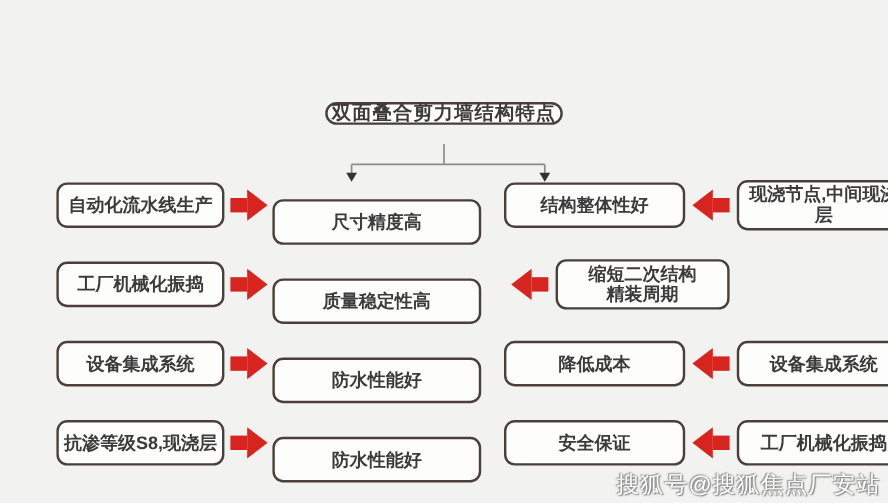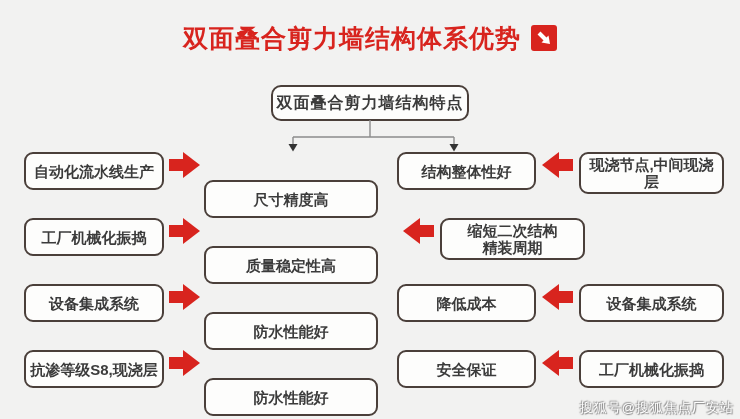--- a/index.html
+++ b/index.html
@@ -21,92 +21,83 @@
     color:var(--accent,#d8241e);
   }
   .title-icon{
     width:26px;height:26px;border-radius:3px;
     background:var(--accent,#d8241e);
     display:flex;align-items:center;justify-content:center;
     flex:none;
   }
   
   .root-box{
-    position:absolute;left:271px;top:85px;width:198px;height:36px;
+    position:absolute;left:271px;top:85px;width:198px;height:19px;
     box-sizing:border-box;
     background:#fdfdfc;
     border:2px solid var(--line,#4a3f3a);
     border-radius:10px;
     display:flex;align-items:center;justify-content:center;
     font-size:16px;font-weight:600;color:#3b3b3b;letter-spacing:1px;
   }
   
   .connector{position:absolute;left:0;top:0;pointer-events:none;}
   
   .rows{position:absolute;left:0;top:152px;width:740px;display:flex;flex-direction:column;}
   .flow-row{
-    display:flex;align-items:flex-start;height:38px;margin-bottom:28px;
-    padding-left:24px;box-sizing:border-box;
+    display:flex;align-items:center;height:38px;margin-bottom:28px;
+    padding-left:47px;box-sizing:border-box;
   }
   .node{
     box-sizing:border-box;
     min-height:38px;
     background:#fdfdfc;
     border:2px solid var(--line,#4a3f3a);
     border-radius:9px;
     display:flex;align-items:center;justify-content:center;
     font-size:15px;font-weight:600;color:#3b3b3b;
     text-align:center;line-height:17px;
     white-space:pre-line;
     padding:2px 4px;
     flex:none;
   }
   .col-src-left{width:140px;}
   .col-benefit-left{width:174px;margin-top:28px;}
-  .col-benefit-right{width:139px;}
+  .col-benefit-right{width:151px;}
   .col-src-right{width:145px;}
   .spacer{width:19px;flex:none;}
   
   .arrow-cell{width:40px;flex:none;display:flex;align-items:center;justify-content:center;}
   .arrow-cell.wide{width:43px;}
   .red-arrow{display:flex;align-items:center;}
   .a-shaft{width:14px;height:12px;background:var(--accent,#d8241e);flex:none;}
   .a-head-right{
     width:0;height:0;flex:none;
     border-top:13px solid transparent;border-bottom:13px solid transparent;
     border-left:17px solid var(--accent,#d8241e);
   }
   .a-head-left{
     width:0;height:0;flex:none;
     border-top:13px solid transparent;border-bottom:13px solid transparent;
     border-right:17px solid var(--accent,#d8241e);
   }
   
   .watermark{
     position:absolute;right:6px;bottom:2px;
-    font-size:13px;letter-spacing:1px;
+    font-size:19px;letter-spacing:1px;
     color:#ffffff;
     text-shadow:1px 1px 1px #8a8a8a,-1px -1px 1px #9a9a9a,0 0 2px #777;
     text-align:right;
   }
 </style>
 </head>
 <body>
 
 <div class="canvas">
 
-  <div class="title-row">
-    <h1 class="page-title">双面叠合剪力墙结构体系优势</h1>
-    <span class="title-icon">
-      <svg width="18" height="18" viewBox="0 0 18 18">
-        <line x1="4" y1="4" x2="12" y2="12" stroke="#ffffff" stroke-width="4"></line>
-        <polygon points="15,15 6.5,13.5 13.5,6.5" fill="#ffffff"></polygon>
-      </svg>
-    </span>
-  </div>
 
   <div class="root-box">双面叠合剪力墙结构特点</div>
 
   <svg class="connector" width="740" height="419" viewBox="0 0 740 419">
     <path d="M370,120 V137 M293,137 H454 M293,137 V145 M454,137 V145" fill="none" stroke="#8c8c8c" stroke-width="1.4"></path>
     <polygon points="288.5,144 297.5,144 293,151.5" fill="#333333"></polygon>
     <polygon points="449.5,144 458.5,144 454,151.5" fill="#333333"></polygon>
   </svg>
 
   <div class="rows">

